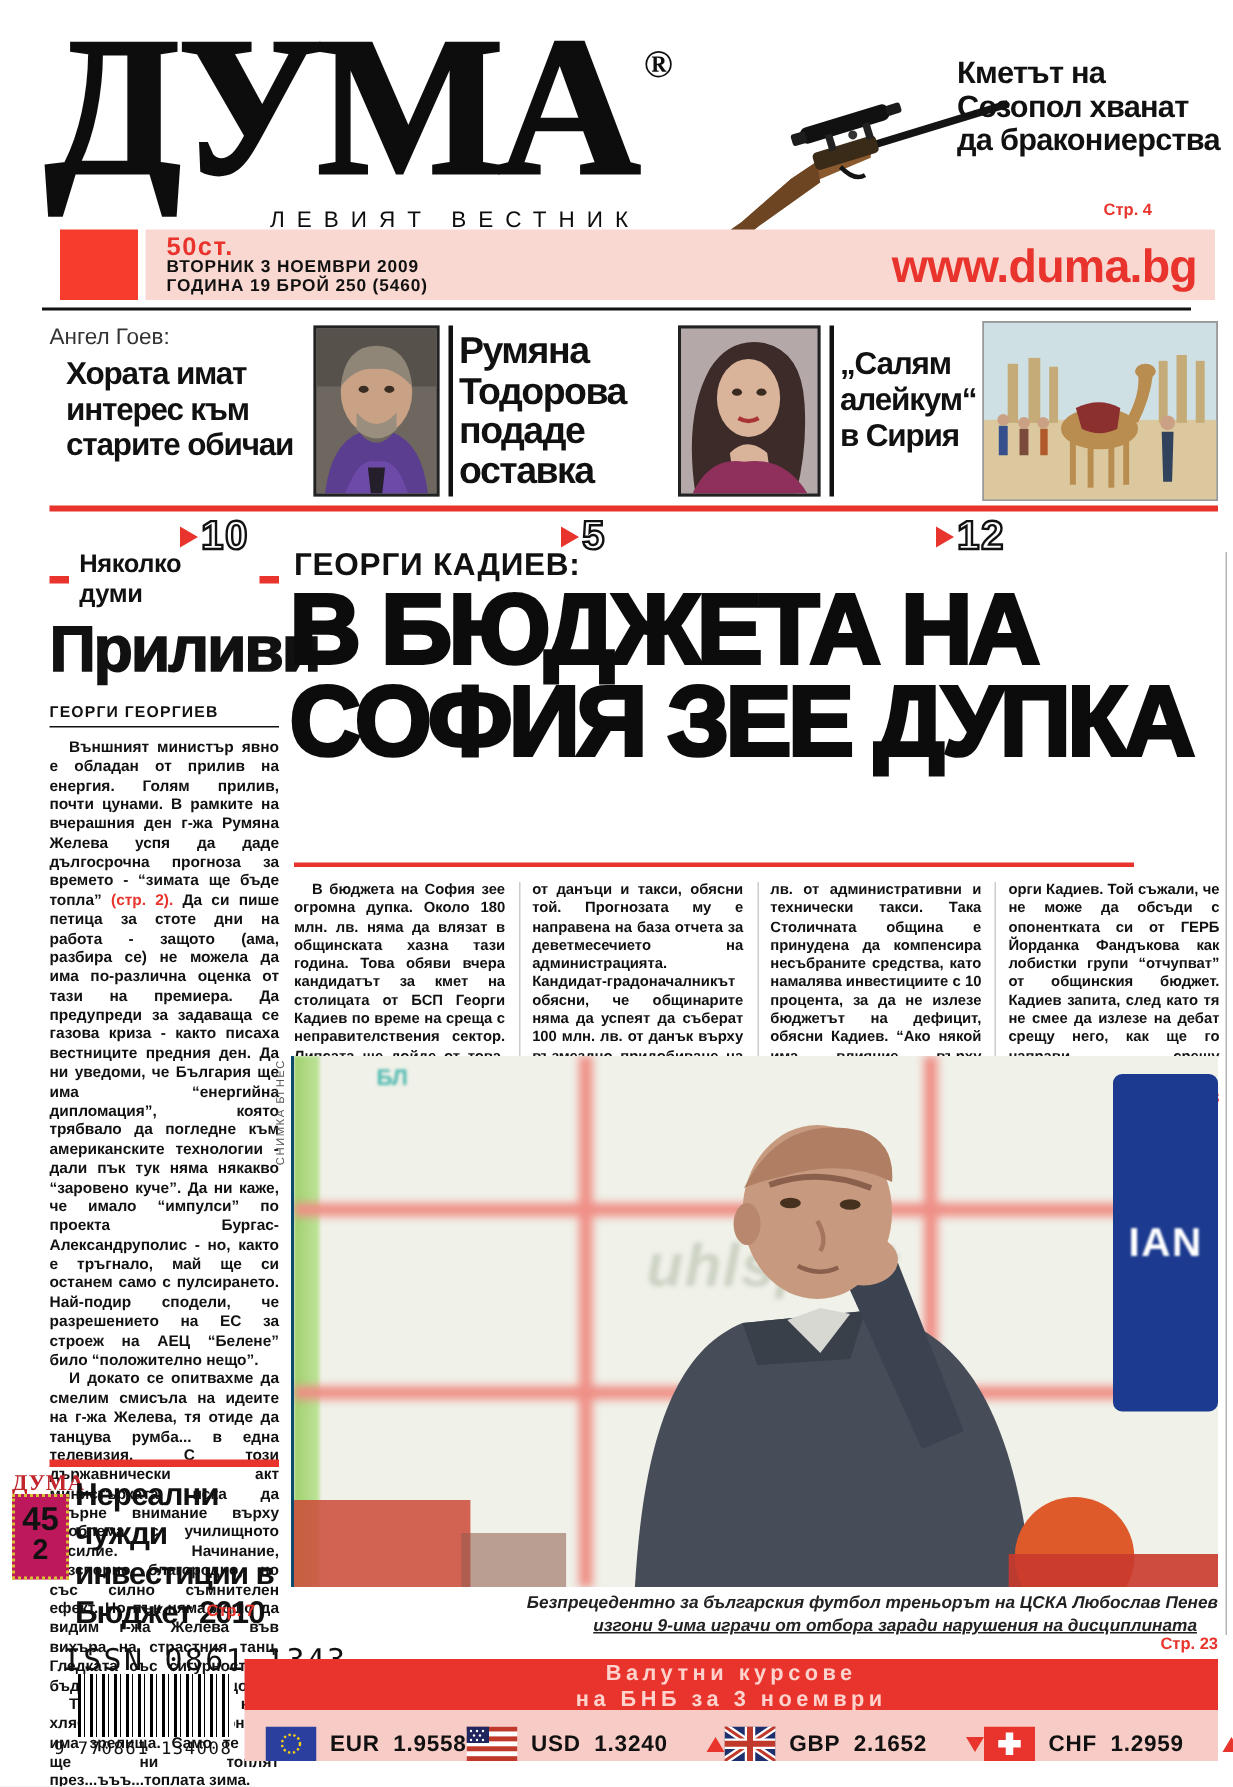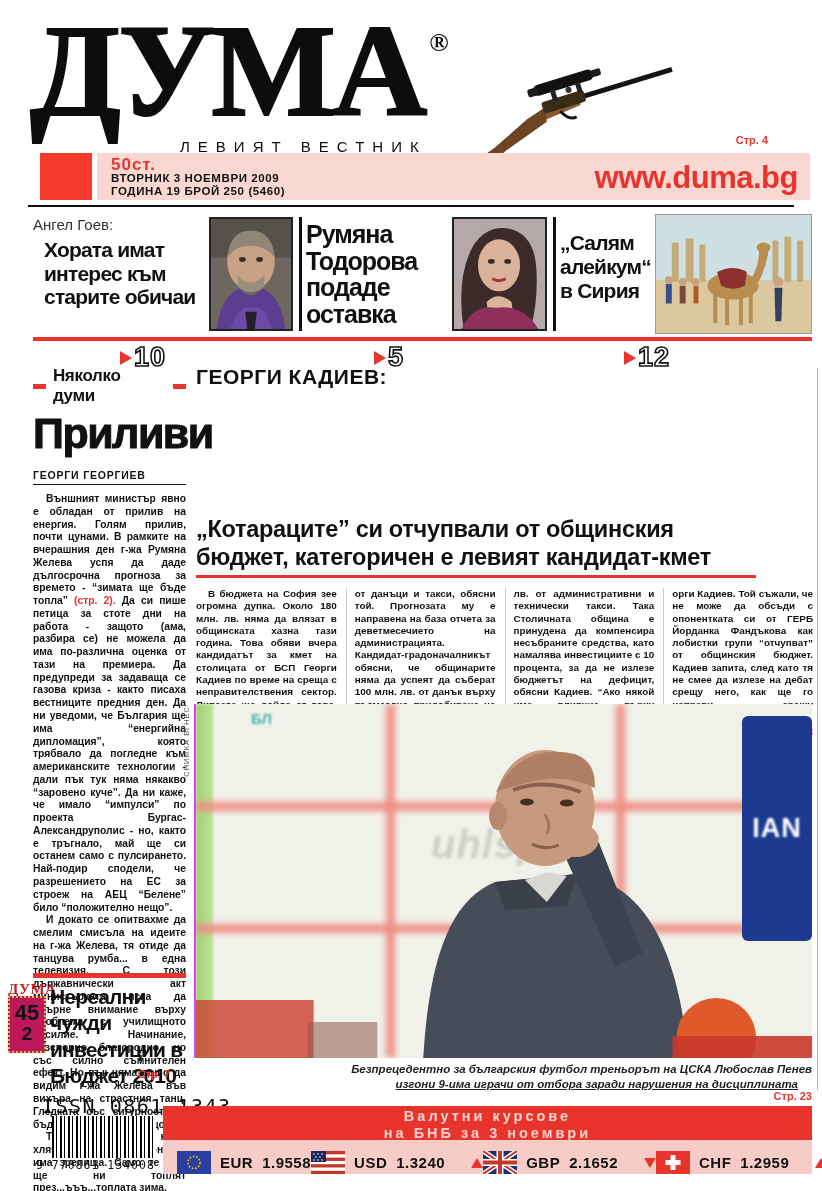--- a/index.html
+++ b/index.html
@@ -91,21 +91,21 @@
   .lead-cols { position:absolute; left:196px; top:588px; width:617px; display:flex; gap:9px; }
   .lead-col { flex:1; font-size:9.9px; font-weight:700; line-height:1.24; text-align:justify; text-indent:0; }
   .lead-col + .lead-col { border-left:1px solid #ccc; padding-left:8px; }
   .lead-col.first p { text-indent:12px; }
   .lead-ref { text-align:right; color:#e8342c; font-size:10.5px; font-weight:700; margin-top:3px; }
 
   
   .photo-credit { position:absolute; left:182px; top:706px; font-size:7.5px; color:#555; letter-spacing:1px;
                   writing-mode:vertical-rl; transform:rotate(180deg); }
   .mphoto { position:absolute; left:194px; top:704px; width:618px; height:354px; background:#f0f1e9;
-            border-left:2px solid #d946ef; overflow:hidden; }
+            border-left:2px solid #0c4a6e; overflow:hidden; }
   .ph-green { position:absolute; left:0; top:0; width:17px; height:100%;
               background:linear-gradient(90deg,#9fd06d,#bfe39a); filter:blur(1px); }
   .ph-h1 { position:absolute; left:0; top:98px; width:100%; height:9px; background:#ef8f86; filter:blur(3px); }
   .ph-h2 { position:absolute; left:0; top:220px; width:100%; height:9px; background:#ef8f86; filter:blur(3px); }
   .ph-v1 { position:absolute; left:190px; top:0; width:9px; height:100%; background:#ef8f86; filter:blur(3px); }
   .ph-v2 { position:absolute; left:420px; top:0; width:9px; height:100%; background:#ef8f86; filter:blur(3px); }
   .ph-sponsor { position:absolute; left:235px; top:118px; font-size:40px; font-weight:800; font-style:italic;
                 color:#ccd2c4; filter:blur(1.5px); letter-spacing:1px; }
   .ph-logo { position:absolute; left:55px; top:6px; font-size:15px; font-weight:800; color:#4db8b0; filter:blur(1px); }
   .ph-blue { position:absolute; right:0; top:12px; width:70px; height:225px; background:#1c3b90;
@@ -153,20 +153,21 @@
         <rect x="84" y="48" width="62" height="11" rx="5" fill="#111"></rect>
         <rect x="78" y="50" width="10" height="8" rx="2" fill="#1c1c1c"></rect>
         <rect x="144" y="50" width="10" height="7" rx="2" fill="#1c1c1c"></rect>
         <rect x="100" y="57" width="5" height="11" fill="#222"></rect>
         <rect x="126" y="57" width="5" height="11" fill="#222"></rect>
         <path d="M104 80 q6 12 14 10" stroke="#141414" stroke-width="3" fill="none"></path>
         <circle cx="118" cy="62" r="3" fill="#333"></circle>
       </g>
     </svg>
   </div>
+  <div class="top-teaser">Кметът на Созопол хванат да бракониерства</div>
   <div class="top-teaser-ref">Стр. 4</div>
 
   <div class="red-square"></div>
   <div class="info-strip">
     <div class="price">50ст.</div>
     <div class="dateline">ВТОРНИК 3 НОЕМВРИ 2009</div>
     <div class="issueline">ГОДИНА 19 БРОЙ 250 (5460)</div>
     <div class="website">www.duma.bg</div>
   </div>
   <div class="top-rule"></div>
@@ -276,23 +277,23 @@
     <div class="n1">45</div>
     <div class="n2">2</div>
   </div>
   <div class="bl-title">Нереални чужди инвестиции в Бюджет 2010</div>
   <div class="bl-ref">Стр. 7</div>
   <div class="issn">ISSN 0861-1343</div>
   <div class="barcode"></div>
   <div class="bc-digits">9 770861 134008 &gt;</div>
 
   <div class="lead-kicker">ГЕОРГИ КАДИЕВ:</div>
-  <div class="lead-sub">
-    <div>„Котараците” си отчупвали от общинския</div>
-    <div>бюджет, категоричен е левият кандидат-кмет</div>
+  <div class="lead-h">
+    <div>В БЮДЖЕТА НА</div>
+    <div>СОФИЯ ЗЕЕ ДУПКА</div>
   </div>
   <div class="lead-sub-rule"></div>
 
   <div class="lead-cols">
     <div class="lead-col first">
         <p>В бюджета на София зее огромна дупка. Около 180 млн. лв. няма да влязат в общинската хазна тази година. Това обяви вчера кандидатът за кмет на столицата от БСП Георги Кадиев по време на среща с неправителствения сектор. Липсата ще дойде от това, че кметството няма да успее да събере парите</p>
       </div>
     <div class="lead-col">
         <p>от данъци и такси, обясни той. Прогнозата му е направена на база отчета за деветмесечието на администрацията. Кандидат-градоначалникът обясни, че общинарите няма да успеят да съберат 100 млн. лв. от данък върху възмездно придобиване на имущество, 13 млн. лв. от такса битови отпадъци, както и 17 млн.</p>
       </div>

